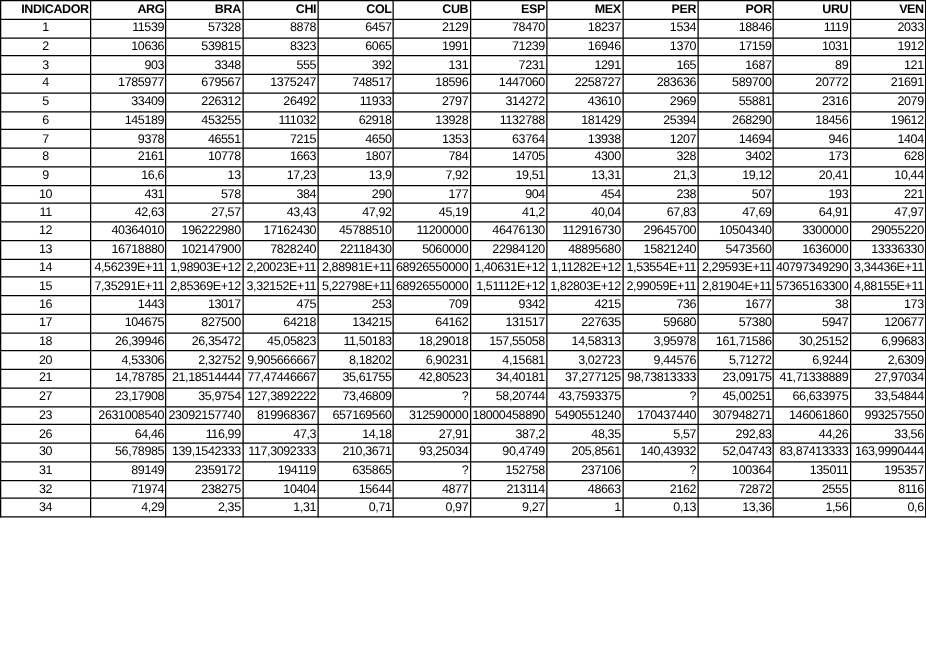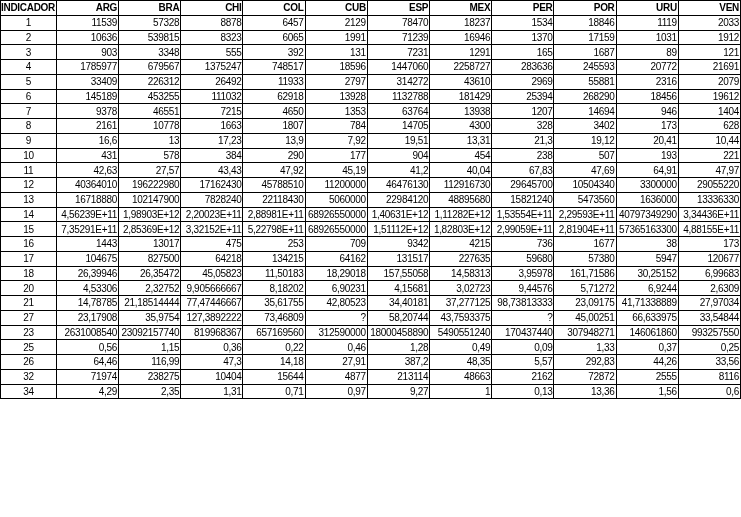--- a/index.html
+++ b/index.html
@@ -16,21 +16,21 @@
       border: 1px solid #000;
       height: 13.75px;
       padding: 0 1px 0 0;
       line-height: 13px;
       white-space: nowrap;
       overflow: hidden;
       text-align: right;
       font-weight: normal;
     }
     table.sheet th { font-weight: bold; }
-    table.sheet th.first { text-align: center; padding-left: 0; }
+    table.sheet th.first { text-align: center; padding-left: 16px; }
     table.sheet td.idx { text-align: center; padding: 0; }
     col.c0 { width: 52px; }
     col.cn { width: 62.6px; }
   </style>
 </head>
 <body>
 
 <table class="sheet">
   <colgroup>
     <col class="c0">
@@ -108,21 +108,21 @@
       <tr>
         <td class="idx">4</td>
         <td>1785977</td>
         <td>679567</td>
         <td>1375247</td>
         <td>748517</td>
         <td>18596</td>
         <td>1447060</td>
         <td>2258727</td>
         <td>283636</td>
-        <td>245593</td>
+        <td>589700</td>
         <td>20772</td>
         <td>21691</td>
       </tr>
       <tr>
         <td class="idx">5</td>
         <td>33409</td>
         <td>226312</td>
         <td>26492</td>
         <td>11933</td>
         <td>2797</td>
@@ -365,48 +365,62 @@
         <td>657169560</td>
         <td>312590000</td>
         <td>18000458890</td>
         <td>5490551240</td>
         <td>170437440</td>
         <td>307948271</td>
         <td>146061860</td>
         <td>993257550</td>
       </tr>
       <tr>
-        <td class="idx">25</td>
-        <td>0,56</td>
-        <td>1,15</td>
-        <td>0,36</td>
-        <td>0,22</td>
-        <td>0,46</td>
-        <td>1,28</td>
-        <td>0,49</td>
-        <td>0,09</td>
-        <td>1,33</td>
-        <td>0,37</td>
-        <td>0,25</td>
-      </tr>
-      <tr>
         <td class="idx">26</td>
         <td>64,46</td>
         <td>116,99</td>
         <td>47,3</td>
         <td>14,18</td>
         <td>27,91</td>
         <td>387,2</td>
         <td>48,35</td>
         <td>5,57</td>
         <td>292,83</td>
         <td>44,26</td>
         <td>33,56</td>
       </tr>
       <tr>
+        <td class="idx">30</td>
+        <td>56,78985</td>
+        <td>139,1542333</td>
+        <td>117,3092333</td>
+        <td>210,3671</td>
+        <td>93,25034</td>
+        <td>90,4749</td>
+        <td>205,8561</td>
+        <td>140,43932</td>
+        <td>52,04743</td>
+        <td>83,87413333</td>
+        <td>163,9990444</td>
+      </tr>
+      <tr>
+        <td class="idx">31</td>
+        <td>89149</td>
+        <td>2359172</td>
+        <td>194119</td>
+        <td>635865</td>
+        <td>?</td>
+        <td>152758</td>
+        <td>237106</td>
+        <td>?</td>
+        <td>100364</td>
+        <td>135011</td>
+        <td>195357</td>
+      </tr>
+      <tr>
         <td class="idx">32</td>
         <td>71974</td>
         <td>238275</td>
         <td>10404</td>
         <td>15644</td>
         <td>4877</td>
         <td>213114</td>
         <td>48663</td>
         <td>2162</td>
         <td>72872</td>

